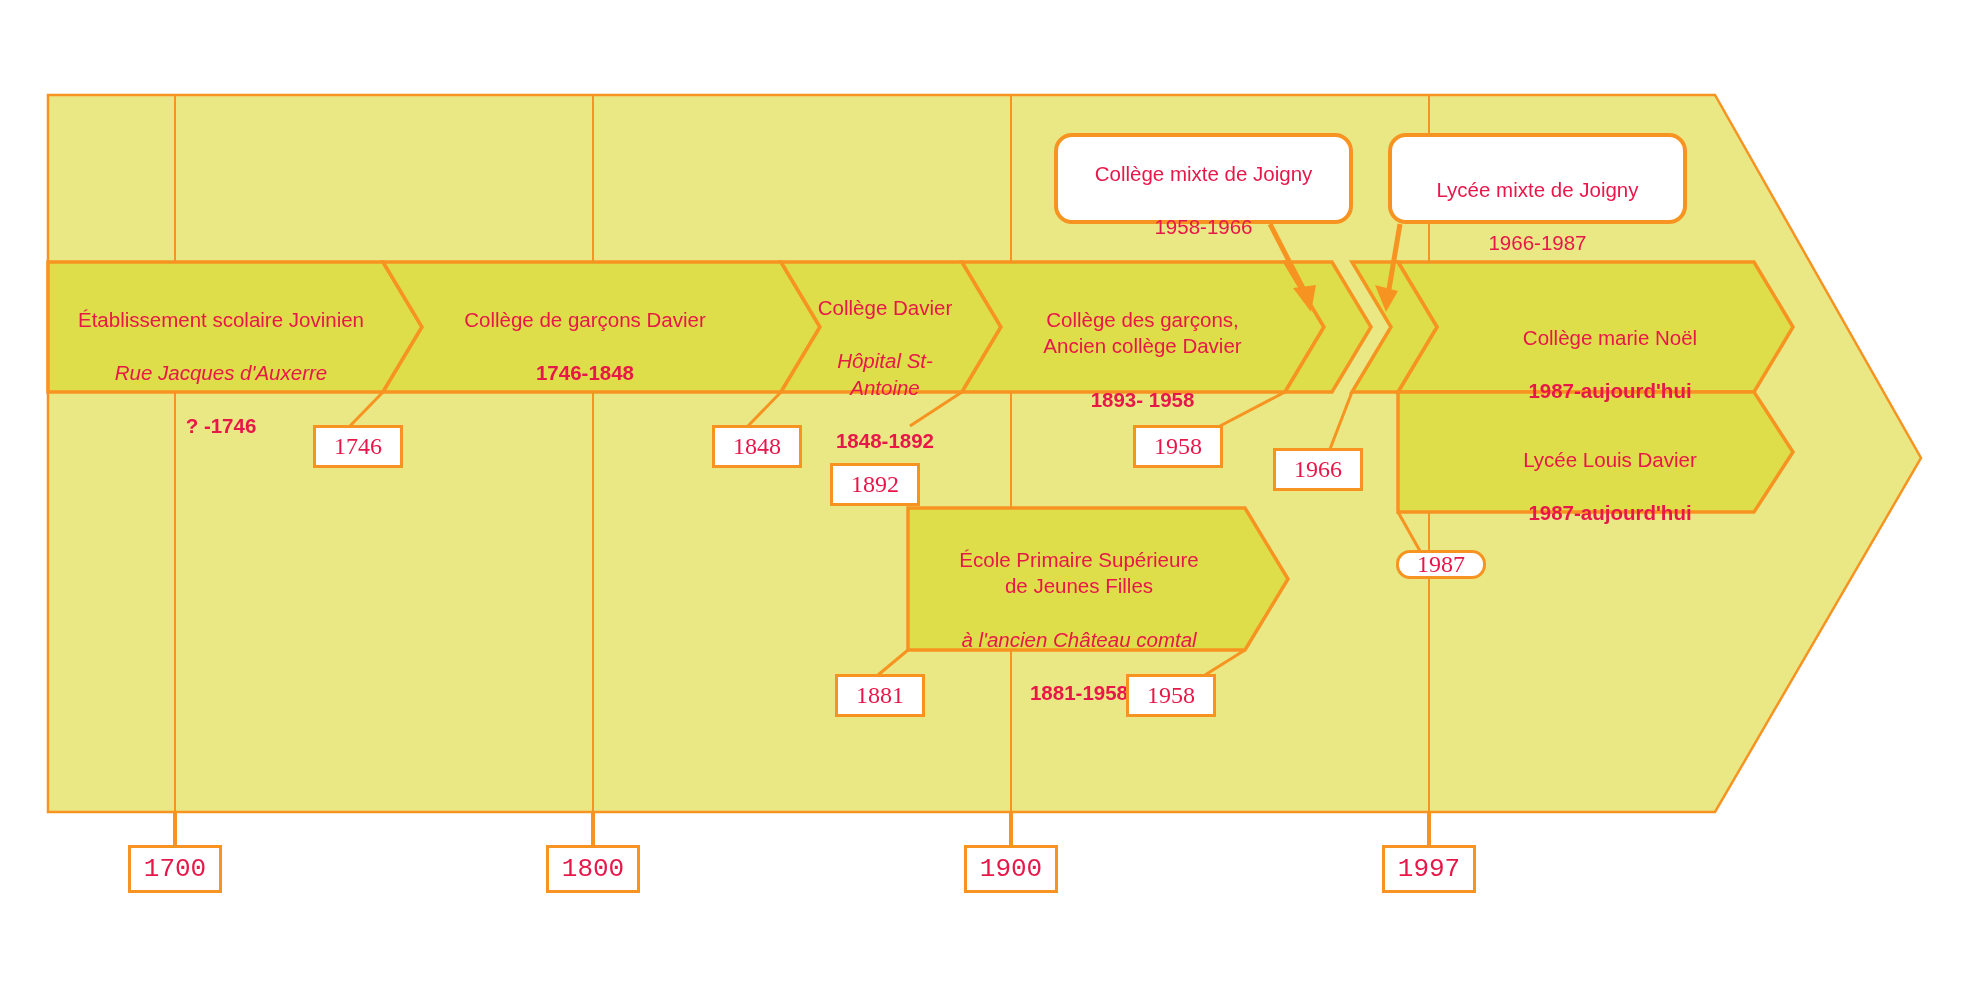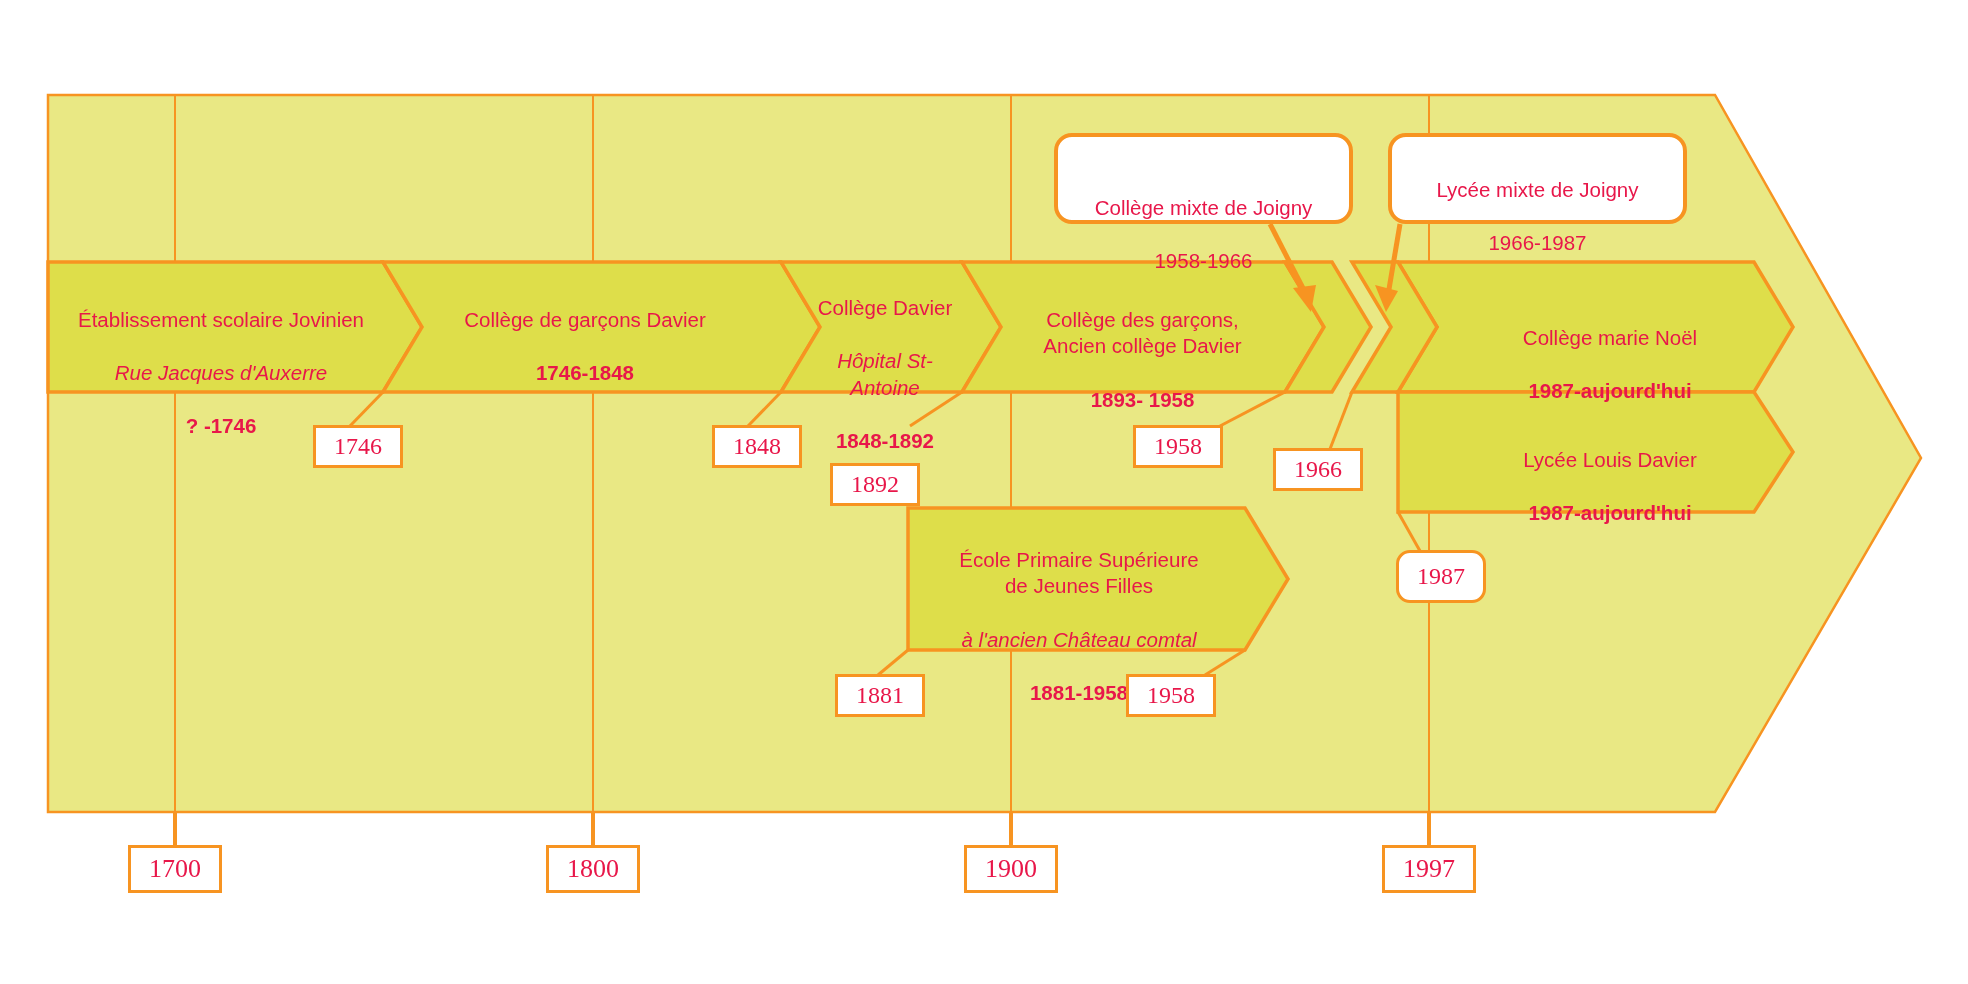--- a/index.html
+++ b/index.html
@@ -59,21 +59,21 @@
     display: flex;
     align-items: center;
     justify-content: center;
     box-sizing: border-box;
   }
   .axis-box {
     position: absolute;
     background: #ffffff;
     border: 3px solid #f79421;
     color: #e8174a;
-    font-family: Liberation Serif, serif;
+    font-family: Liberation Mono, monospace;
     font-size: 26px;
     display: flex;
     align-items: center;
     justify-content: center;
     box-sizing: border-box;
   }
 </style>
 </head>
 <body>
 
@@ -168,36 +168,36 @@
     <span class="t-years">1987-aujourd'hui</span>
   </div>
 
   <div class="lbl band-text" style="left:920px; top:520px; width:318px;">
     <span class="t-name">École Primaire Supérieure
 de Jeunes Filles</span>
     <span class="t-place">à l'ancien Château comtal</span>
     <span class="t-years">1881-1958</span>
   </div>
 
-  <div class="lbl callout-text" style="left:1058px; top:168px; width:291px;text-align:center;">
+  <div class="lbl callout-text" style="left:1058px; top:134px; width:291px;text-align:center;">
     <span class="t-name">Collège mixte de Joigny</span>
     <span class="t-years">1958-1966</span>
   </div>
 
   <div class="lbl callout-text" style="left:1392px; top:150px; width:291px;">
     <span class="t-name">Lycée mixte de Joigny</span>
     <span class="t-years">1966-1987</span>
   </div>
 
   <div class="year-box" style="left:313px; top:425px; width:90px; height:43px;">1746</div>
   <div class="year-box" style="left:712px; top:425px; width:90px; height:43px;">1848</div>
   <div class="year-box" style="left:830px; top:425px; width:90px; height:43px;margin-top:38px;">1892</div>
   <div class="year-box" style="left:1133px; top:425px; width:90px; height:43px;">1958</div>
   <div class="year-box" style="left:1273px; top:448px; width:90px; height:43px;text-align:right;">1966</div>
-  <div class="year-box" style="left:1396px; top:550px; width:90px; height:53px;border-radius:14px;">1987</div>
+  <div class="year-box" style="left:1396px; top:550px; width:90px; height:29px;border-radius:14px;">1987</div>
   <div class="year-box" style="left:835px; top:674px; width:90px; height:43px;">1881</div>
   <div class="year-box" style="left:1126px; top:674px; width:90px; height:43px;">1958</div>
 
   <div class="axis-box" style="left:128px; top:845px; width:94px; height:48px;">1700</div>
   <div class="axis-box" style="left:546px; top:845px; width:94px; height:48px;">1800</div>
   <div class="axis-box" style="left:964px; top:845px; width:94px; height:48px;">1900</div>
   <div class="axis-box" style="left:1382px; top:845px; width:94px; height:48px;">1997</div>
 
 </div>
 

